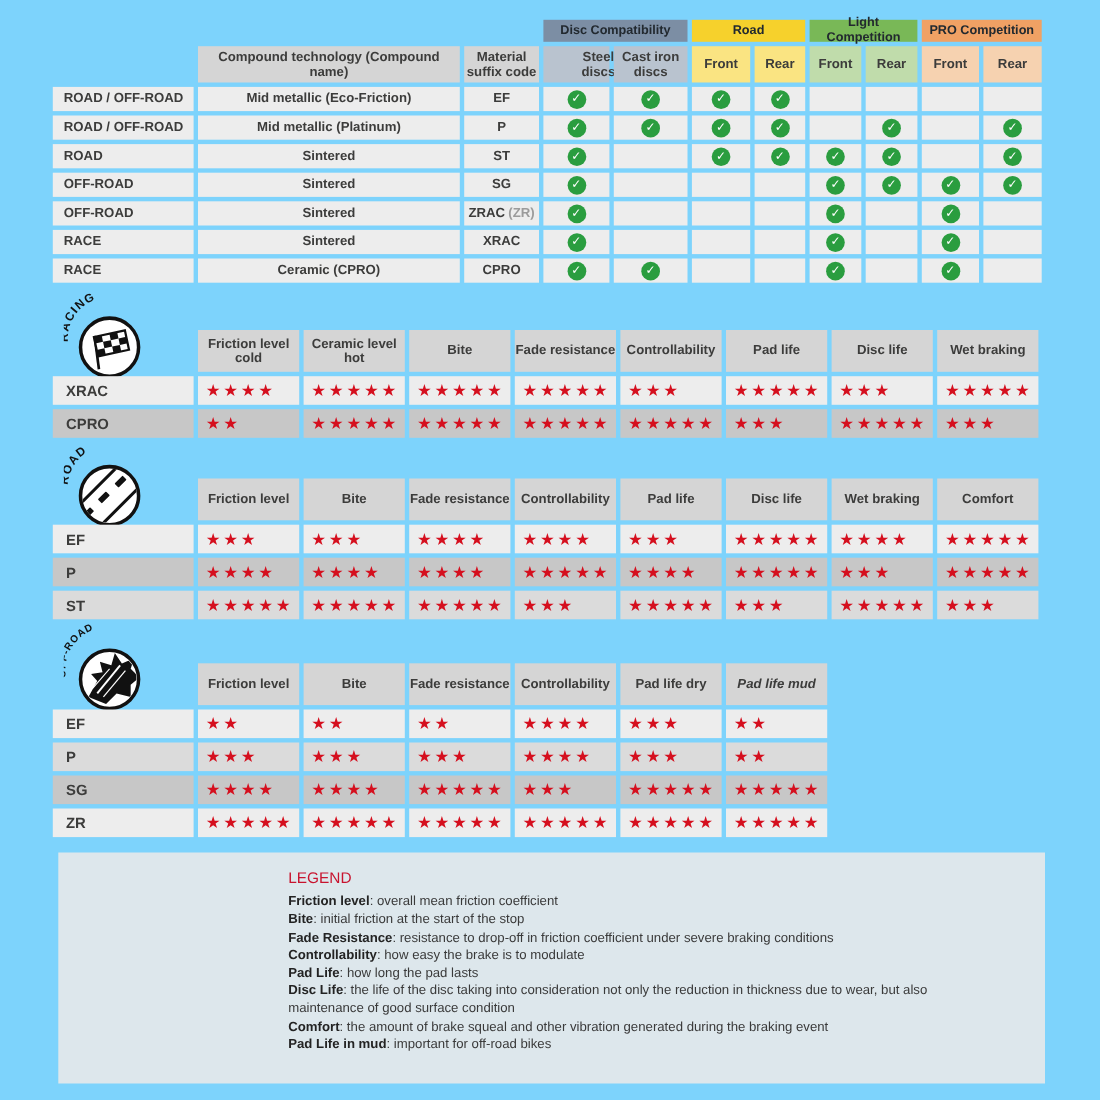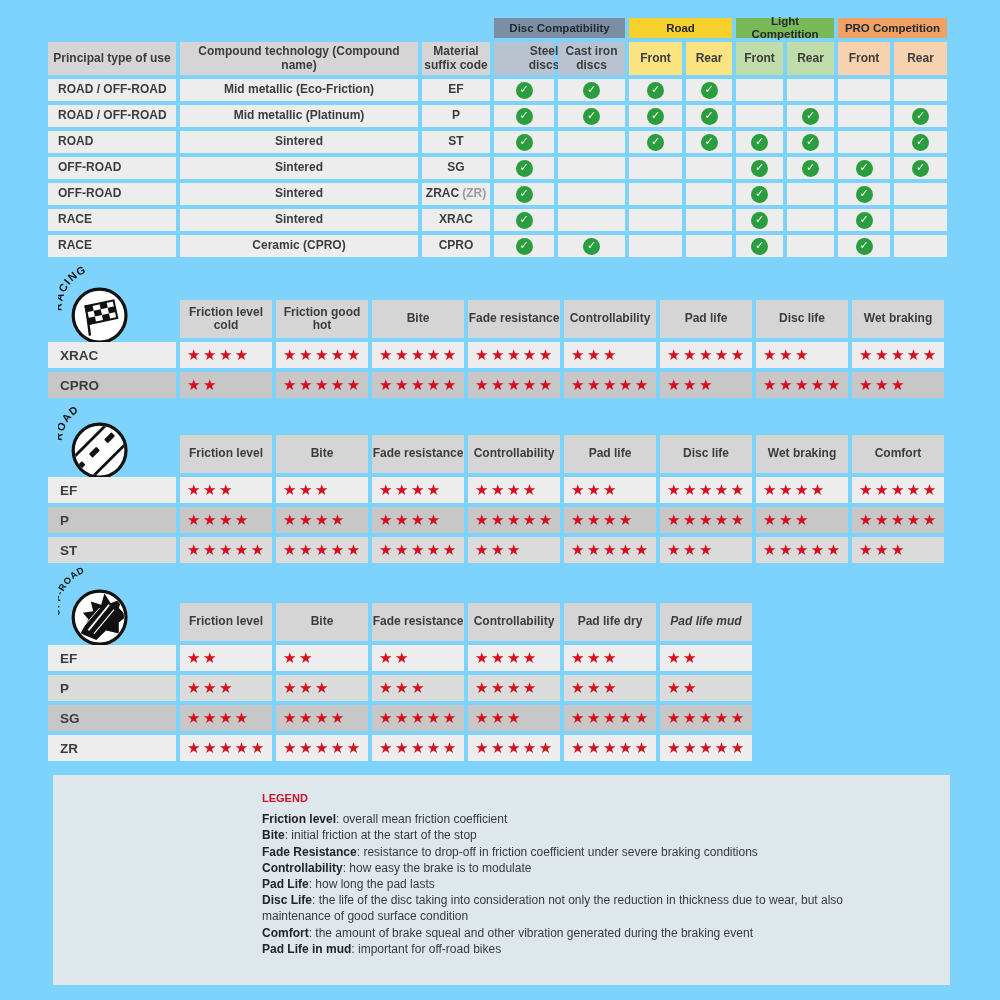--- a/index.html
+++ b/index.html
@@ -45,34 +45,33 @@
   
   .icon{position:absolute;width:80px;height:84px;}
   #icon-racing{left:58px;top:264px;}
   #icon-road{left:58px;top:399px;}
   #icon-offroad{left:58px;top:566px;}
 
   
   .legend{position:absolute;left:53px;top:775px;width:897px;height:210px;background:#dde7ec;}
   .legend-inner{margin-left:209px;padding-top:15px;font-size:12px;line-height:16.2px;
                 max-width:650px;color:#3a3a3a;}
-  .legend-title{color:#c8132e;font-weight:bold;font-size:11px;margin-bottom:5px;}
+  .legend-title{color:#c8132e;font-weight:normal;font-size:14px;margin-bottom:5px;}
   .lentry b{color:#232323;}
 </style>
 </head>
 <body>
 
 <div class="page">
 
   <div class="compat-grid" id="compat-grid">
       <div class="cell ghdr t-steel-g" style="grid-area: 1 / 4 / auto / span 2;">Disc Compatibility</div>
       <div class="cell ghdr t-road-g" style="grid-area: 1 / 6 / auto / span 2;">Road</div>
       <div class="cell ghdr t-light-g" style="grid-area: 1 / 8 / auto / span 2;">Light Competition</div>
       <div class="cell ghdr t-pro-g" style="grid-area: 1 / 10 / auto / span 2;">PRO Competition</div>
-      <div class="cell hdr" style="grid-area: 2 / 1;">Principal type of use</div>
       <div class="cell hdr" style="grid-area: 2 / 2;">Compound technology (Compound name)</div>
       <div class="cell hdr" style="grid-area: 2 / 3;">Material suffix code</div>
       <div class="cell hdr t-steel-s" style="grid-area: 2 / 4; padding-left: 40px;">Steel discs</div>
       <div class="cell hdr t-steel-s" style="grid-area: 2 / 5;">Cast iron discs</div>
       <div class="cell hdr t-road-s" style="grid-area: 2 / 6;">Front</div>
       <div class="cell hdr t-road-s" style="grid-area: 2 / 7;">Rear</div>
       <div class="cell hdr t-light-s" style="grid-area: 2 / 8;">Front</div>
       <div class="cell hdr t-light-s" style="grid-area: 2 / 9;">Rear</div>
       <div class="cell hdr t-pro-s" style="grid-area: 2 / 10;">Front</div>
       <div class="cell hdr t-pro-s" style="grid-area: 2 / 11;">Rear</div>
@@ -231,21 +230,21 @@
       <rect x="37" y="49" width="9" height="7.5" fill="#111"></rect>
       <rect x="55" y="49" width="9" height="7.5" fill="#111"></rect>
       <rect x="46" y="56.5" width="9" height="7.5" fill="#111"></rect>
       <rect x="64" y="56.5" width="9" height="7.5" fill="#111"></rect>
       <rect x="37" y="64" width="9" height="7.5" fill="#111"></rect>
       <rect x="55" y="64" width="9" height="7.5" fill="#111"></rect>
     </g>
   </svg>
   <div class="rating-grid" id="grid-racing">
       <div class="cell rhdr" style="grid-area: 1 / 2;">Friction level cold</div>
-      <div class="cell rhdr" style="grid-area: 1 / 3;">Friction good hot</div>
+      <div class="cell rhdr" style="grid-area: 1 / 3;">Ceramic level hot</div>
       <div class="cell rhdr" style="grid-area: 1 / 4;">Bite</div>
       <div class="cell rhdr" style="grid-area: 1 / 5;">Fade resistance</div>
       <div class="cell rhdr" style="grid-area: 1 / 6;">Controllability</div>
       <div class="cell rhdr" style="grid-area: 1 / 7;">Pad life</div>
       <div class="cell rhdr" style="grid-area: 1 / 8;">Disc life</div>
       <div class="cell rhdr" style="grid-area: 1 / 9;">Wet braking</div>
       <div class="rlabel shade-light" style="grid-area: 2 / 1;">XRAC</div>
       <div class="stars shade-light" style="grid-area: 2 / 2;">★★★★</div>
       <div class="stars shade-light" style="grid-area: 2 / 3;">★★★★★</div>
       <div class="stars shade-light" style="grid-area: 2 / 4;">★★★★★</div>

